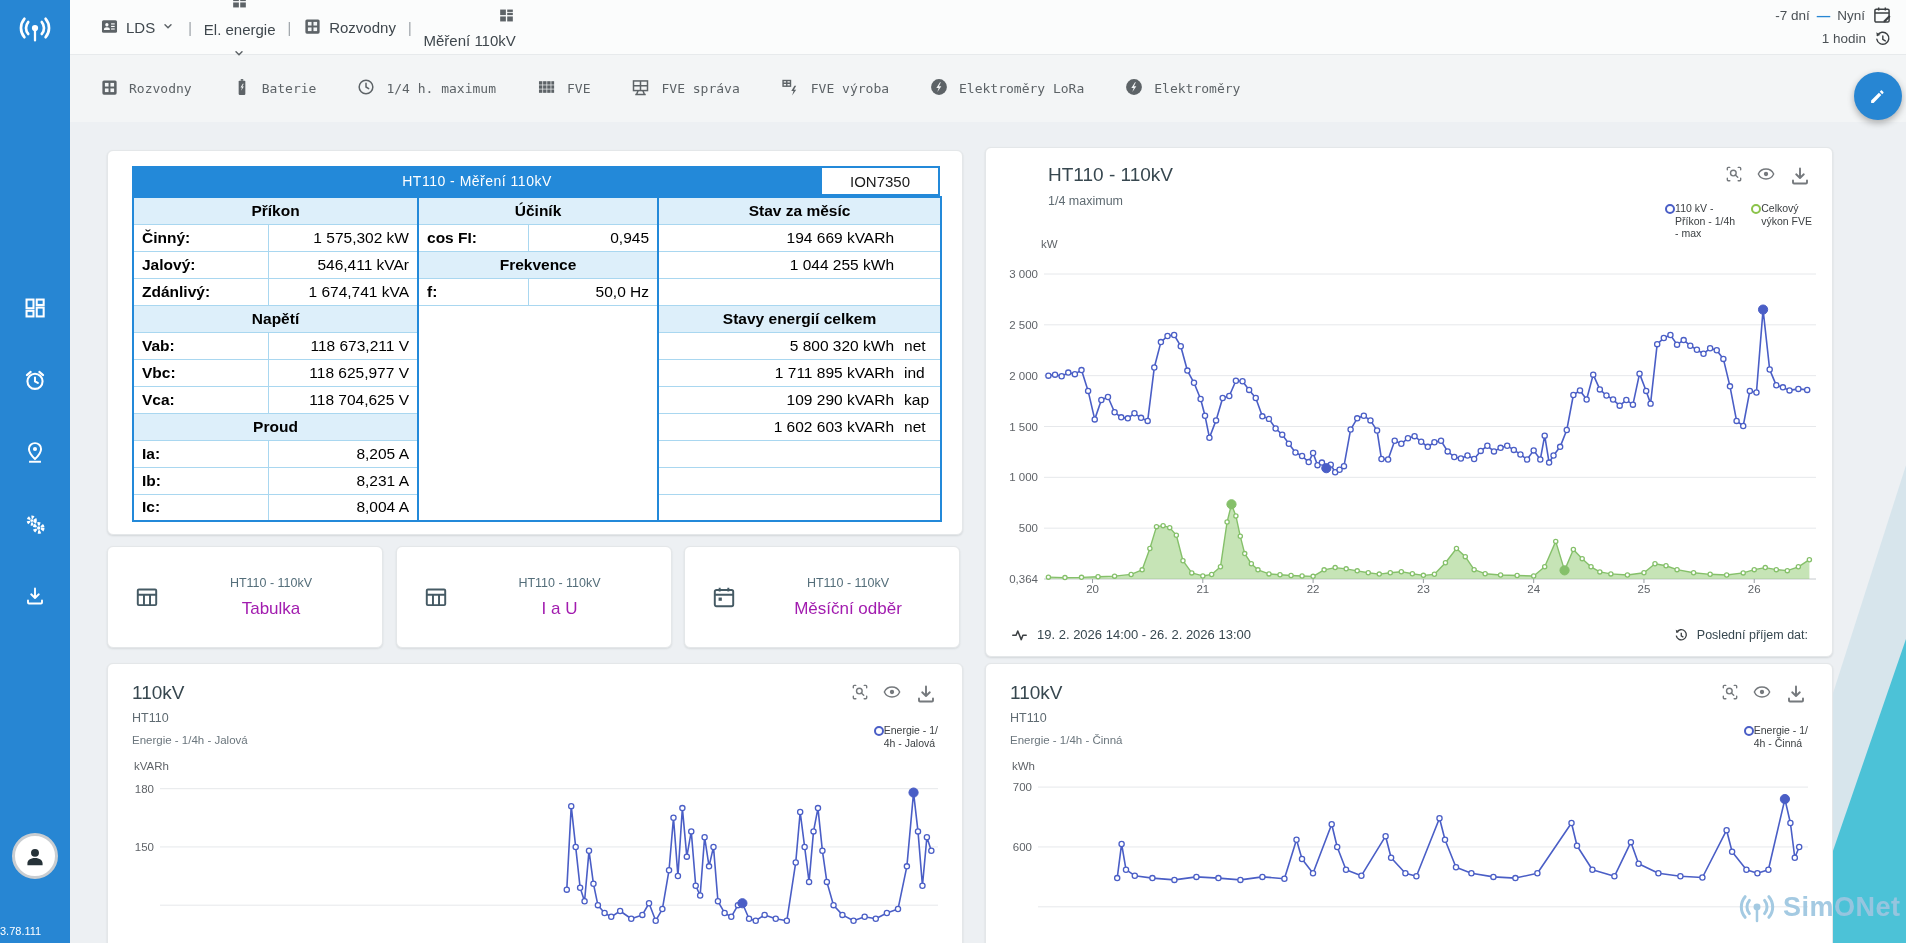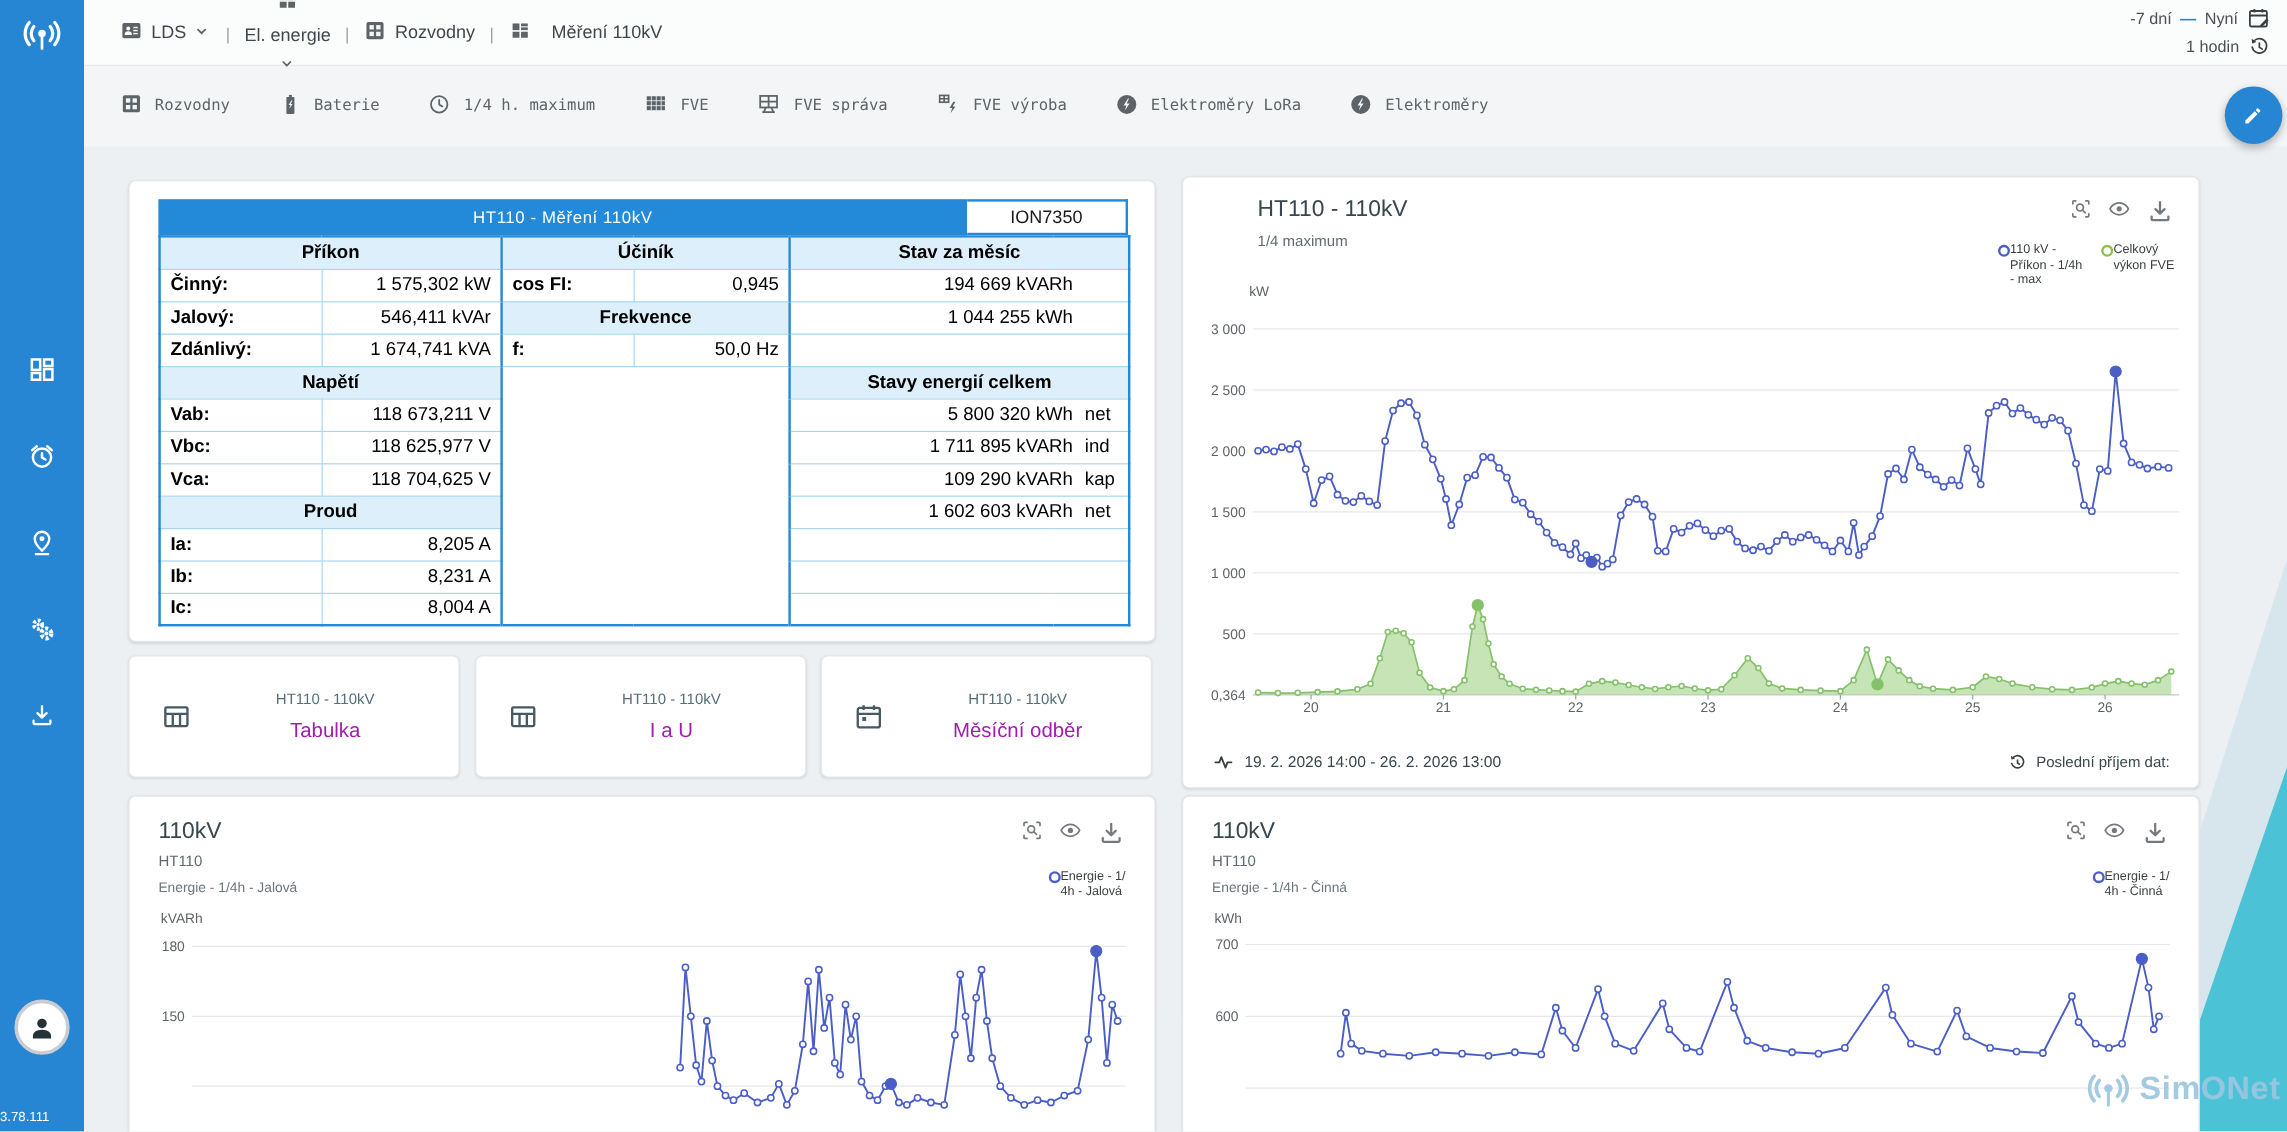--- a/index.html
+++ b/index.html
@@ -43,21 +43,21 @@
     box-shadow:0 1px 2px rgba(60,64,67,.14);overflow:hidden;}
   #card-table{left:107px;top:150px;width:856px;height:385px;padding:15px 24px;}
   #card-main{left:985px;top:147px;width:848px;height:510px;}
   #card-bl{left:107px;top:663px;width:856px;height:292px;}
   #card-br{left:985px;top:663px;width:848px;height:292px;}
 
   
   .thead-flex{display:flex;width:808px;height:30px;}
   .ttitle{flex:1;background:#2389d9;color:#fff;font-size:14px;font-weight:500;letter-spacing:.5px;
     display:flex;align-items:center;justify-content:center;}
-  .tdevice{width:134px;border:2px solid #2389d9;border-left:none;background:#fff;color:#1a1a1a;font-size:15px;
+  .tdevice{width:118px;border:2px solid #2389d9;border-left:none;background:#fff;color:#1a1a1a;font-size:15px;
     display:flex;align-items:center;justify-content:center;}
   .mtable{border-collapse:collapse;table-layout:fixed;width:808px;border:2px solid #2389d9;}
   .mtable td{border:1px solid #a9d7f0;height:27px;font-size:15.5px;color:#000;padding:0 8px;
     overflow:hidden;white-space:nowrap;}
   td.lbl{font-weight:bold;}
   td.val{text-align:right;}
   td.sec{background:#ddeffa;font-weight:bold;text-align:center;}
   td.rval{padding:0;margin-left:16px;}
   .rval .in{display:flex;align-items:center;justify-content:flex-end;height:100%;}
   .rval .vv{flex:1;text-align:right;}
@@ -199,21 +199,21 @@
         <span class="bc-icon"><svg width="19" height="19" viewBox="0 0 24 24">
             <rect x="3" y="3" width="18" height="18" rx="2" fill="currentColor"></rect>
             <rect x="6.2" y="6.2" width="4.6" height="4.6" fill="#f3f5f6"></rect>
             <rect x="6.2" y="13.2" width="4.6" height="4.6" fill="#f3f5f6"></rect>
             <rect x="13.2" y="6.2" width="4.6" height="4.6" fill="#f3f5f6"></rect>
             <rect x="13.2" y="13.2" width="4.6" height="4.6" fill="#f3f5f6"></rect>
           </svg></span>
         <span>Rozvodny</span>
       </span>
       <span class="bc-sep">|</span>
-      <span style="display: flex; align-items: center; gap: 17px; cursor: pointer;">
+      <span style="display: flex; align-items: flex-end; gap: 4px; cursor: pointer; flex-direction: column;">
         <span class="bc-icon"><svg width="19" height="19" viewBox="0 0 24 24" fill="currentColor">
             <rect x="4" y="4.5" width="7.2" height="7"></rect>
             <rect x="4" y="13.2" width="7.2" height="6.3"></rect>
             <rect x="12.9" y="4.5" width="7.1" height="3"></rect>
             <rect x="12.9" y="8.6" width="7.1" height="2.9"></rect>
             <rect x="12.9" y="13.2" width="7.1" height="6.3"></rect>
           </svg></span>
         <span>Měření 110kV</span>
       </span>
     </div>

